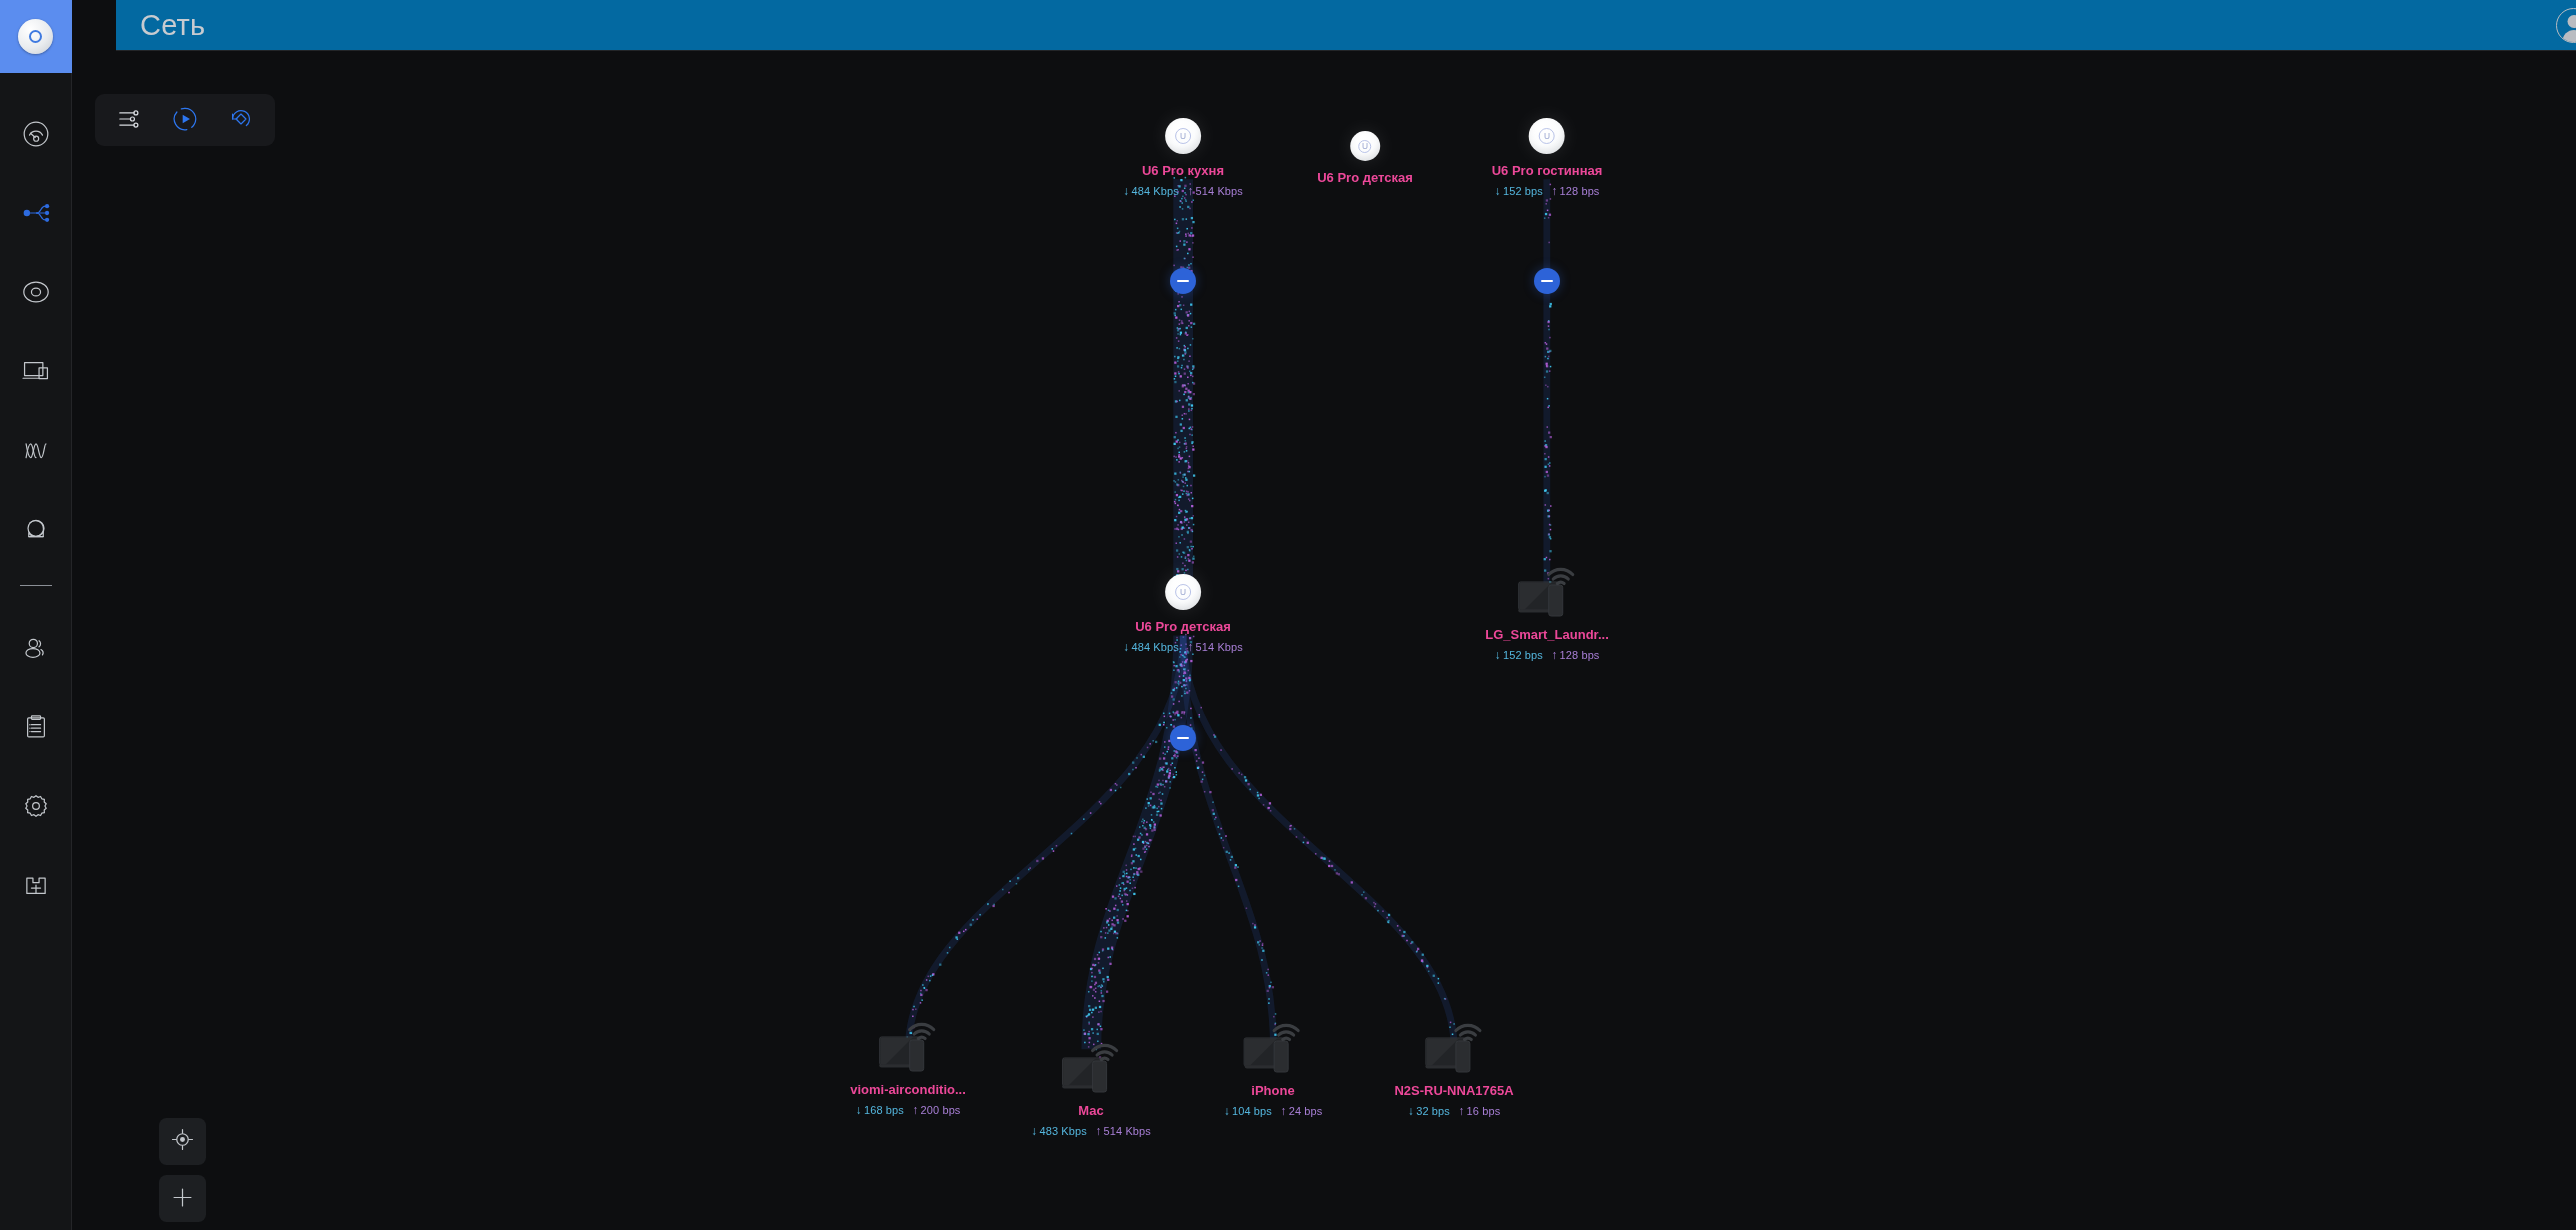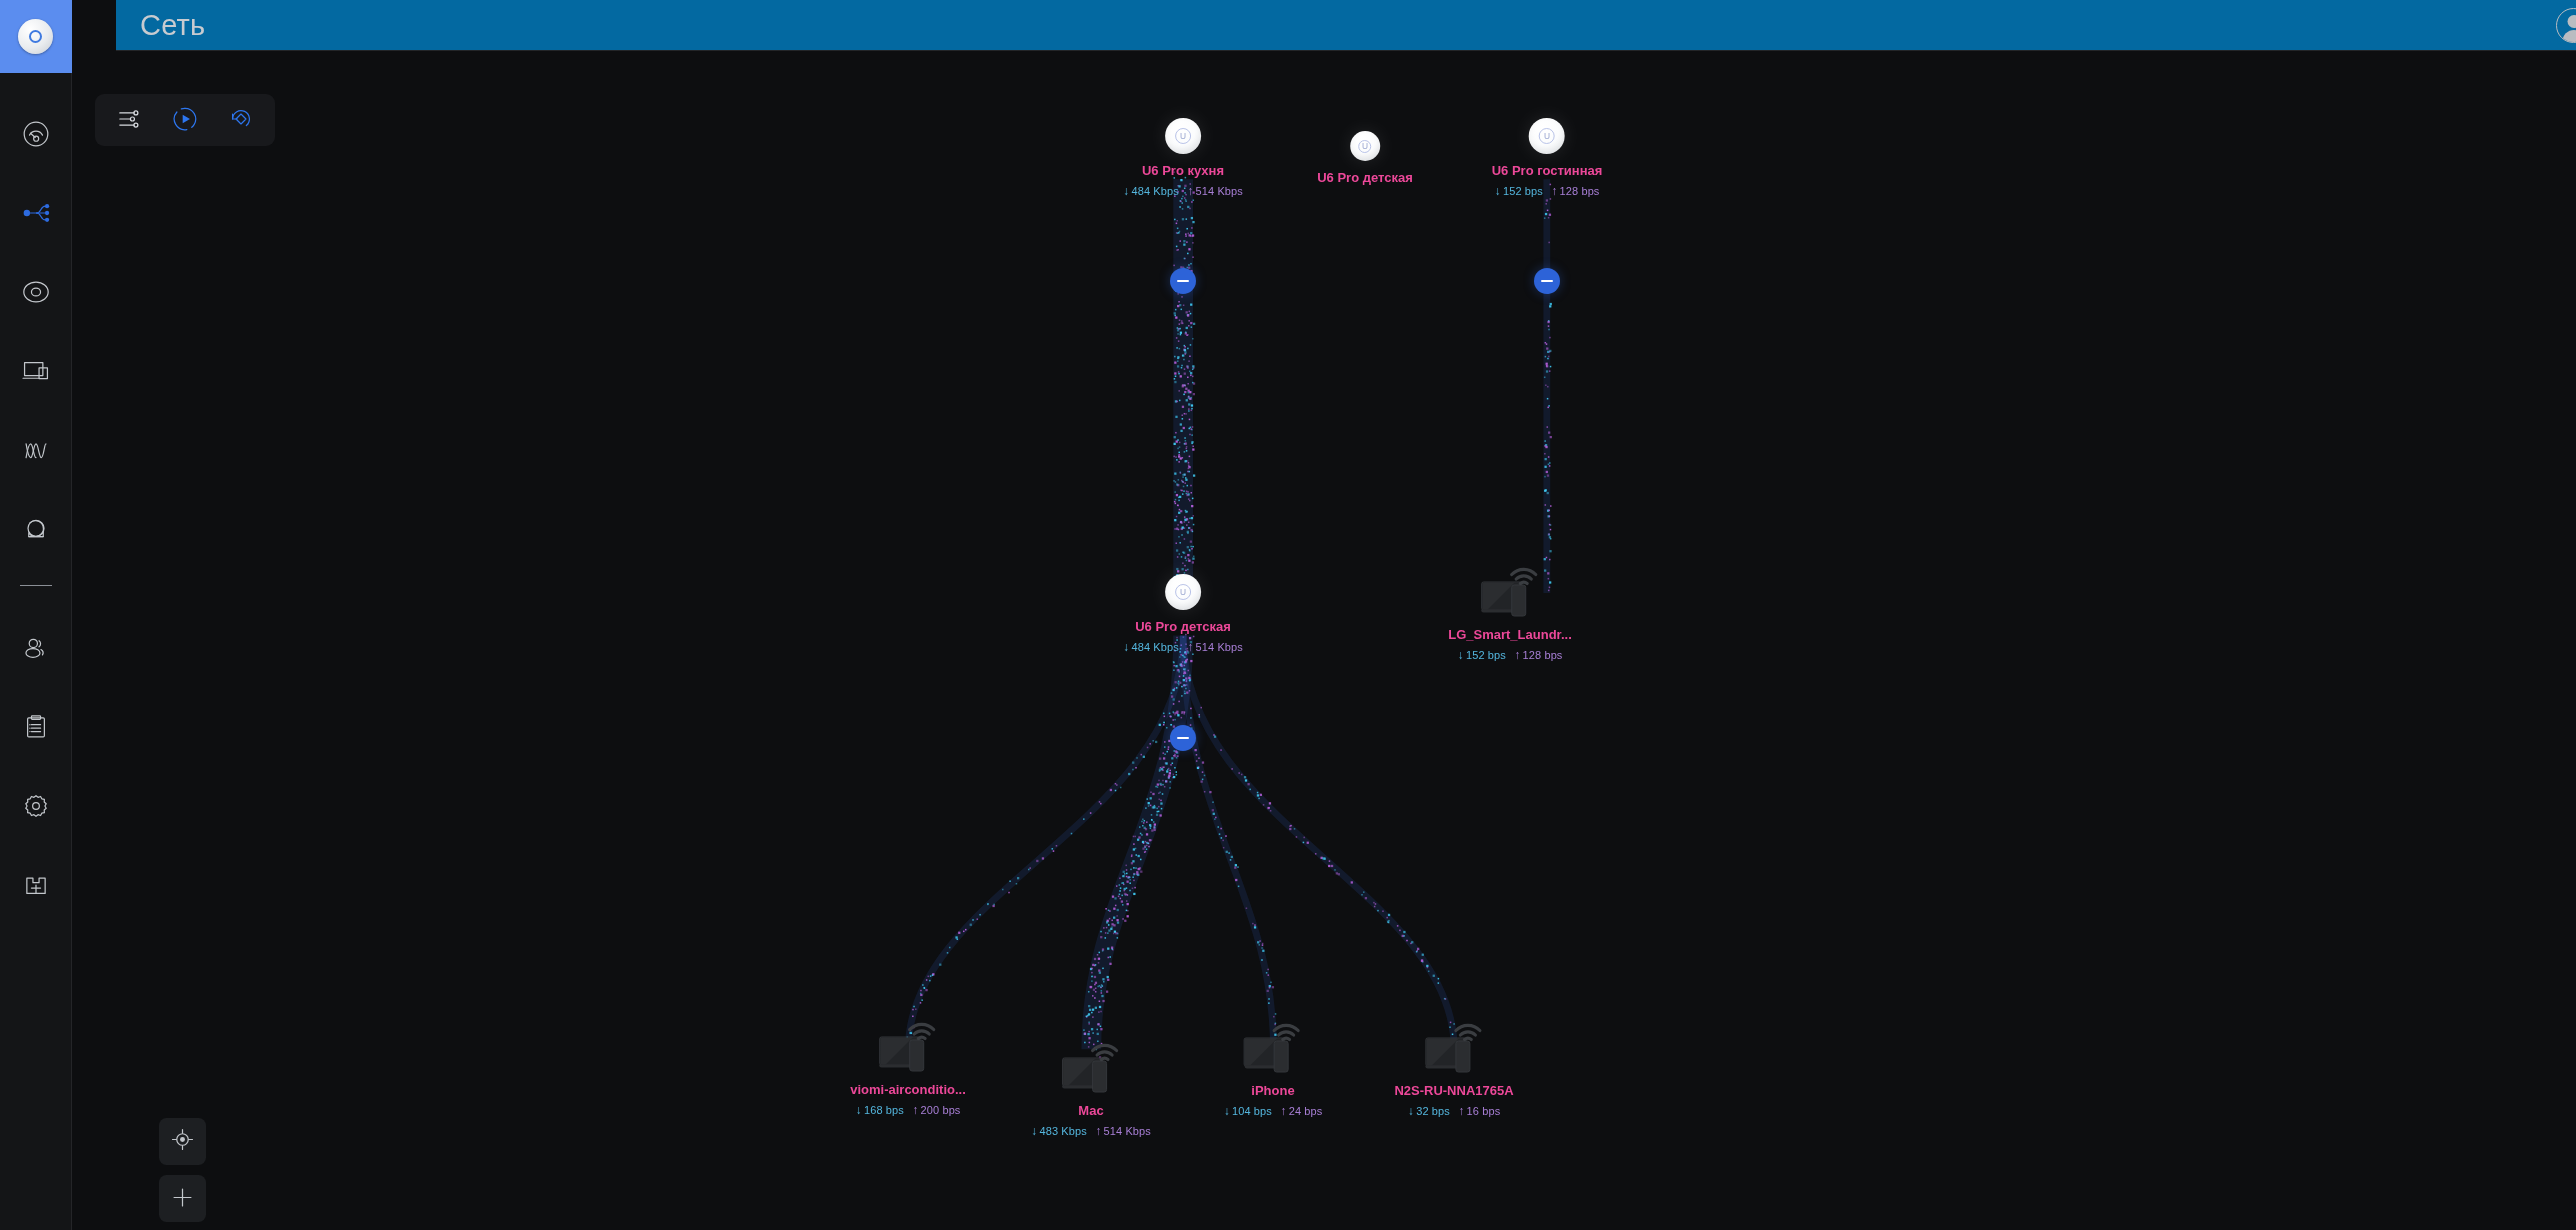--- a/index.html
+++ b/index.html
@@ -1557,21 +1557,21 @@
               <div class="node-label">U6 Pro детская</div>
               <div class="node-stats">
                 <span class="stat down"><span class="arr">↓</span>484 Kbps</span>
                 <span class="stat up"><span class="arr">↑</span>514 Kbps</span>
               </div>
             </div>
           </div>
           <div class="collapse-btn" style="left: 1111px; top: 665px;">
             <span class="bar"></span>
           </div>
-          <div class="node" style="left: 1438px; top: 543px;">
+          <div class="node" style="left: 1475px; top: 543px;">
             <div class="node-inner">
               <div class="client-icon">
                 <span class="client-screen"></span>
                 <span class="client-phone"></span>
                 <span class="client-wifi"><svg width="33" height="26" viewBox="0 0 44 34">
                     <path d="M6 17 A22 22 0 0 1 38 17" stroke="#3a3d41" fill="none" stroke-width="4.2" stroke-linecap="round"></path>
                     <path d="M12 23 A14 14 0 0 1 32 23" stroke="#3a3d41" fill="none" stroke-width="4.2" stroke-linecap="round"></path>
                     <path d="M17.5 29 A7 7 0 0 1 26.5 29" stroke="#3a3d41" fill="none" stroke-width="4.2" stroke-linecap="round"></path>
                   </svg></span>
               </div>

